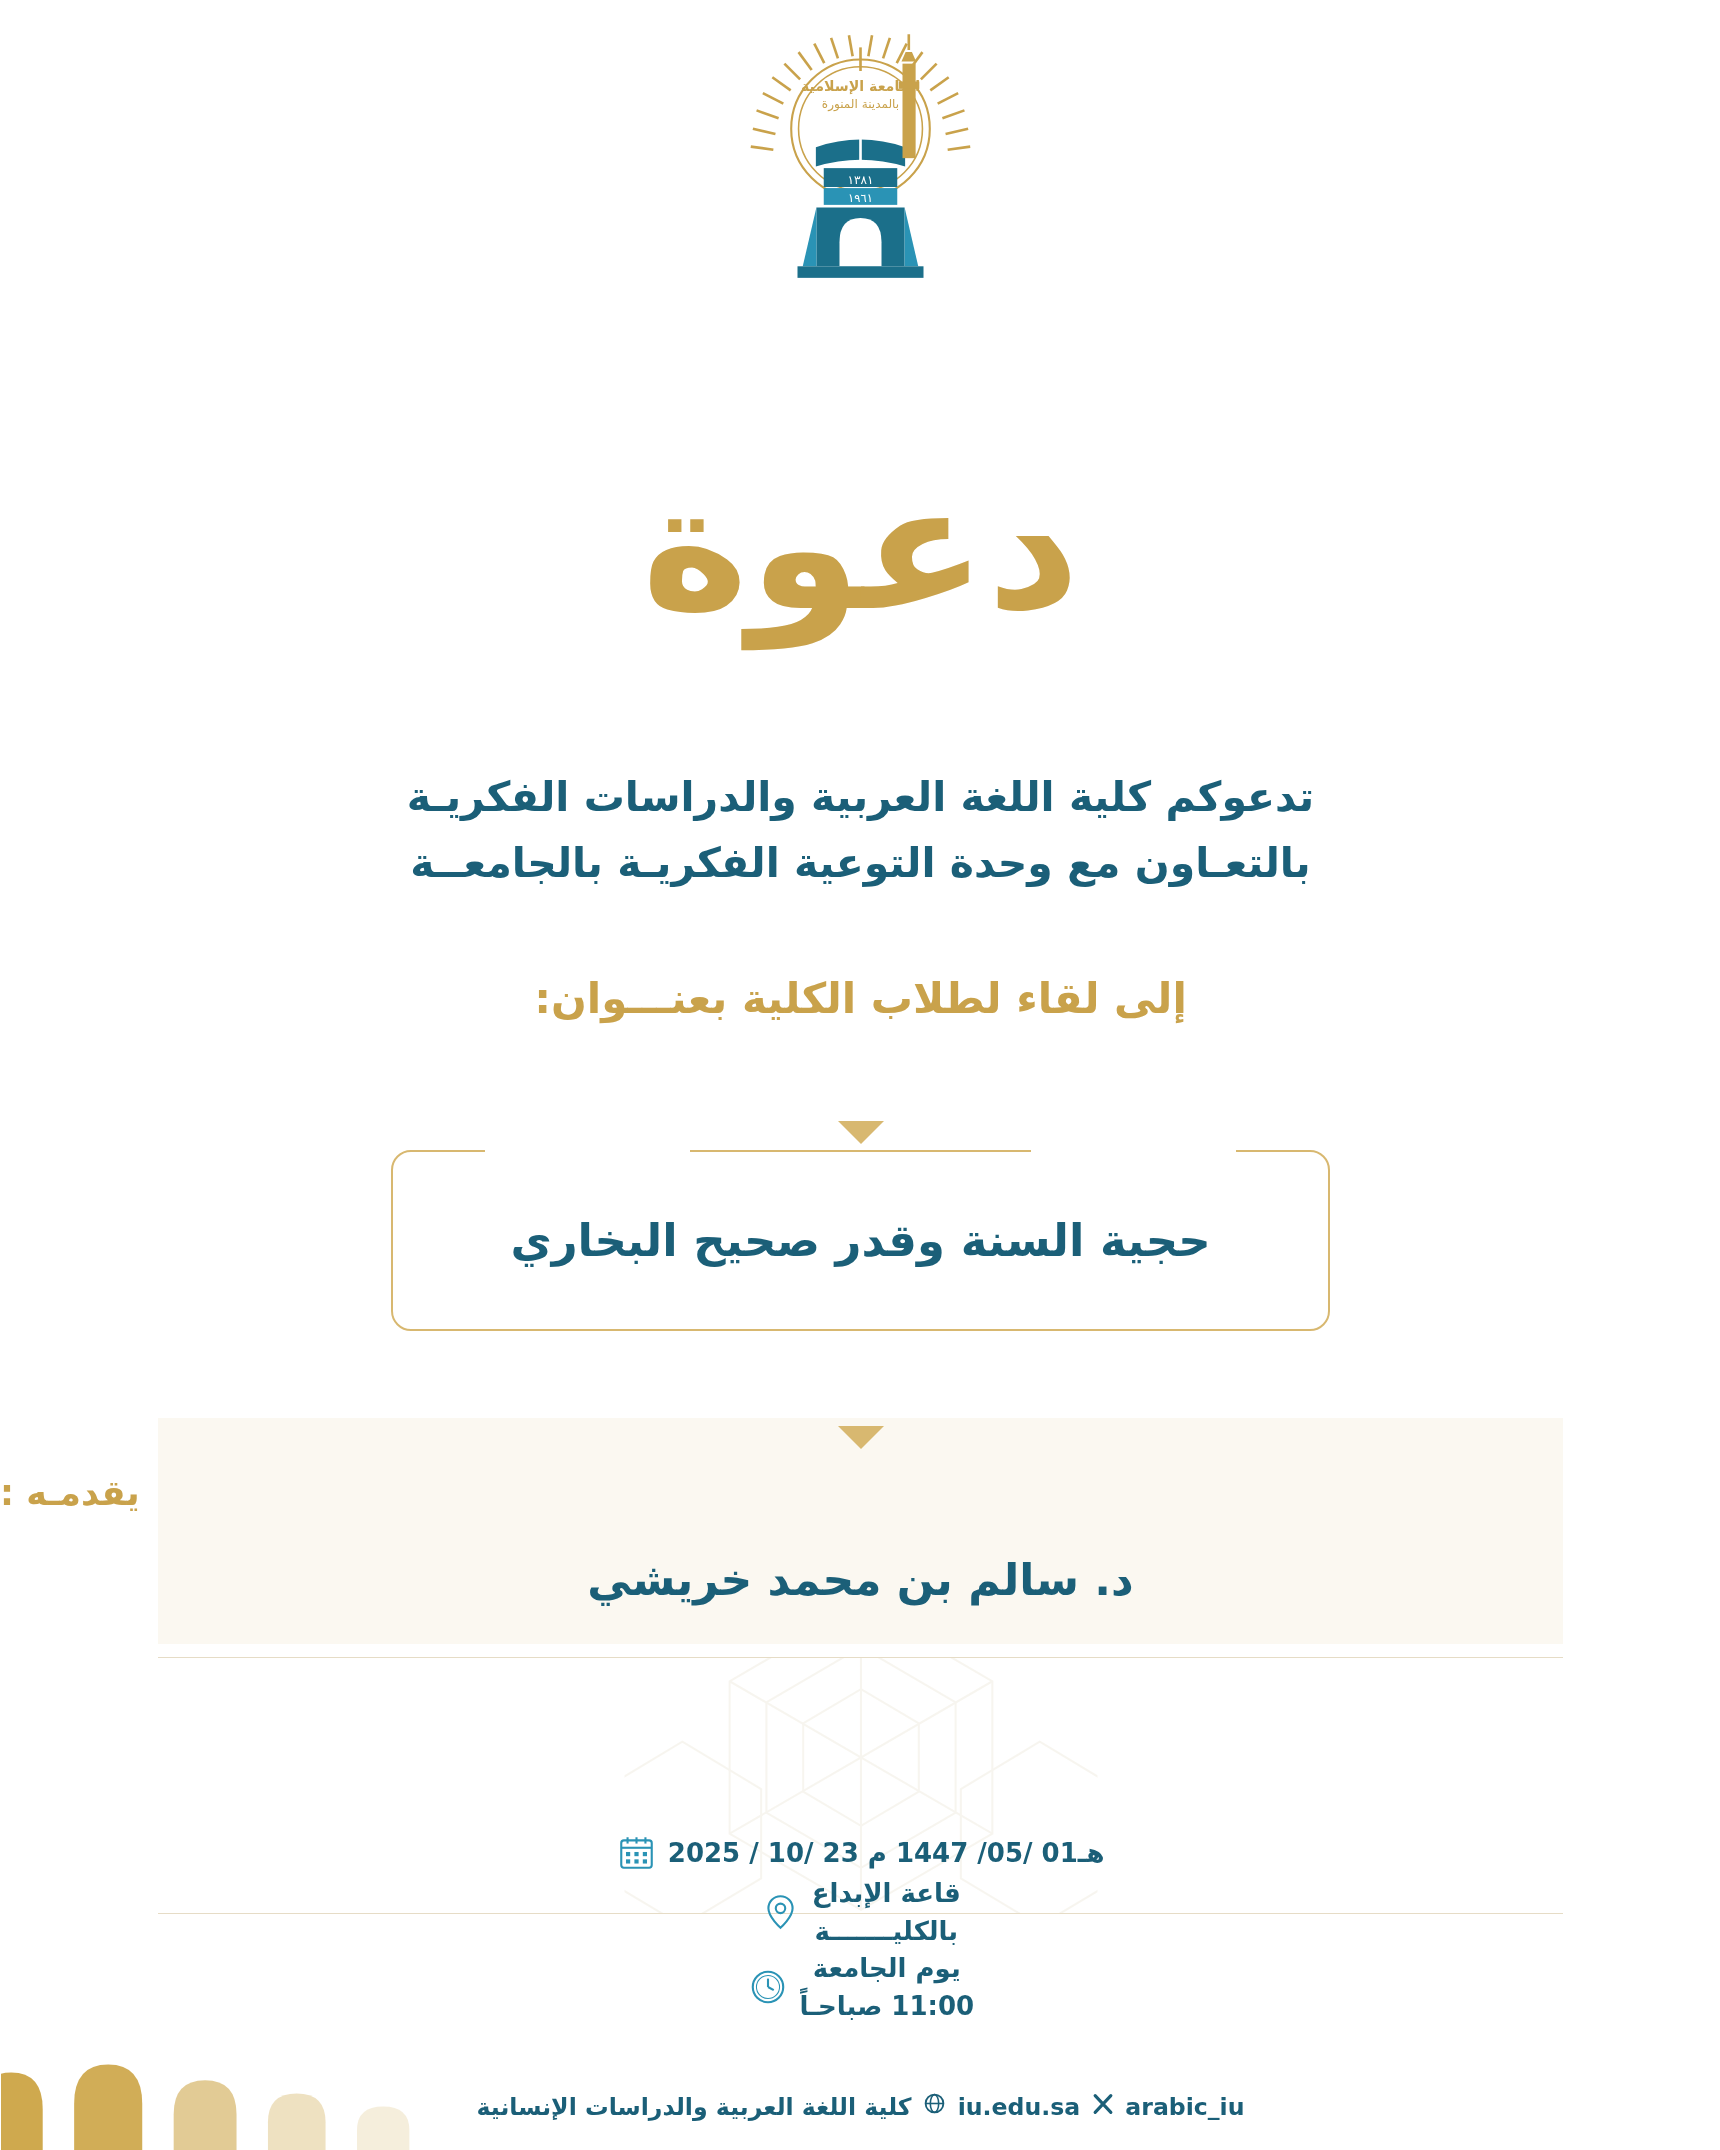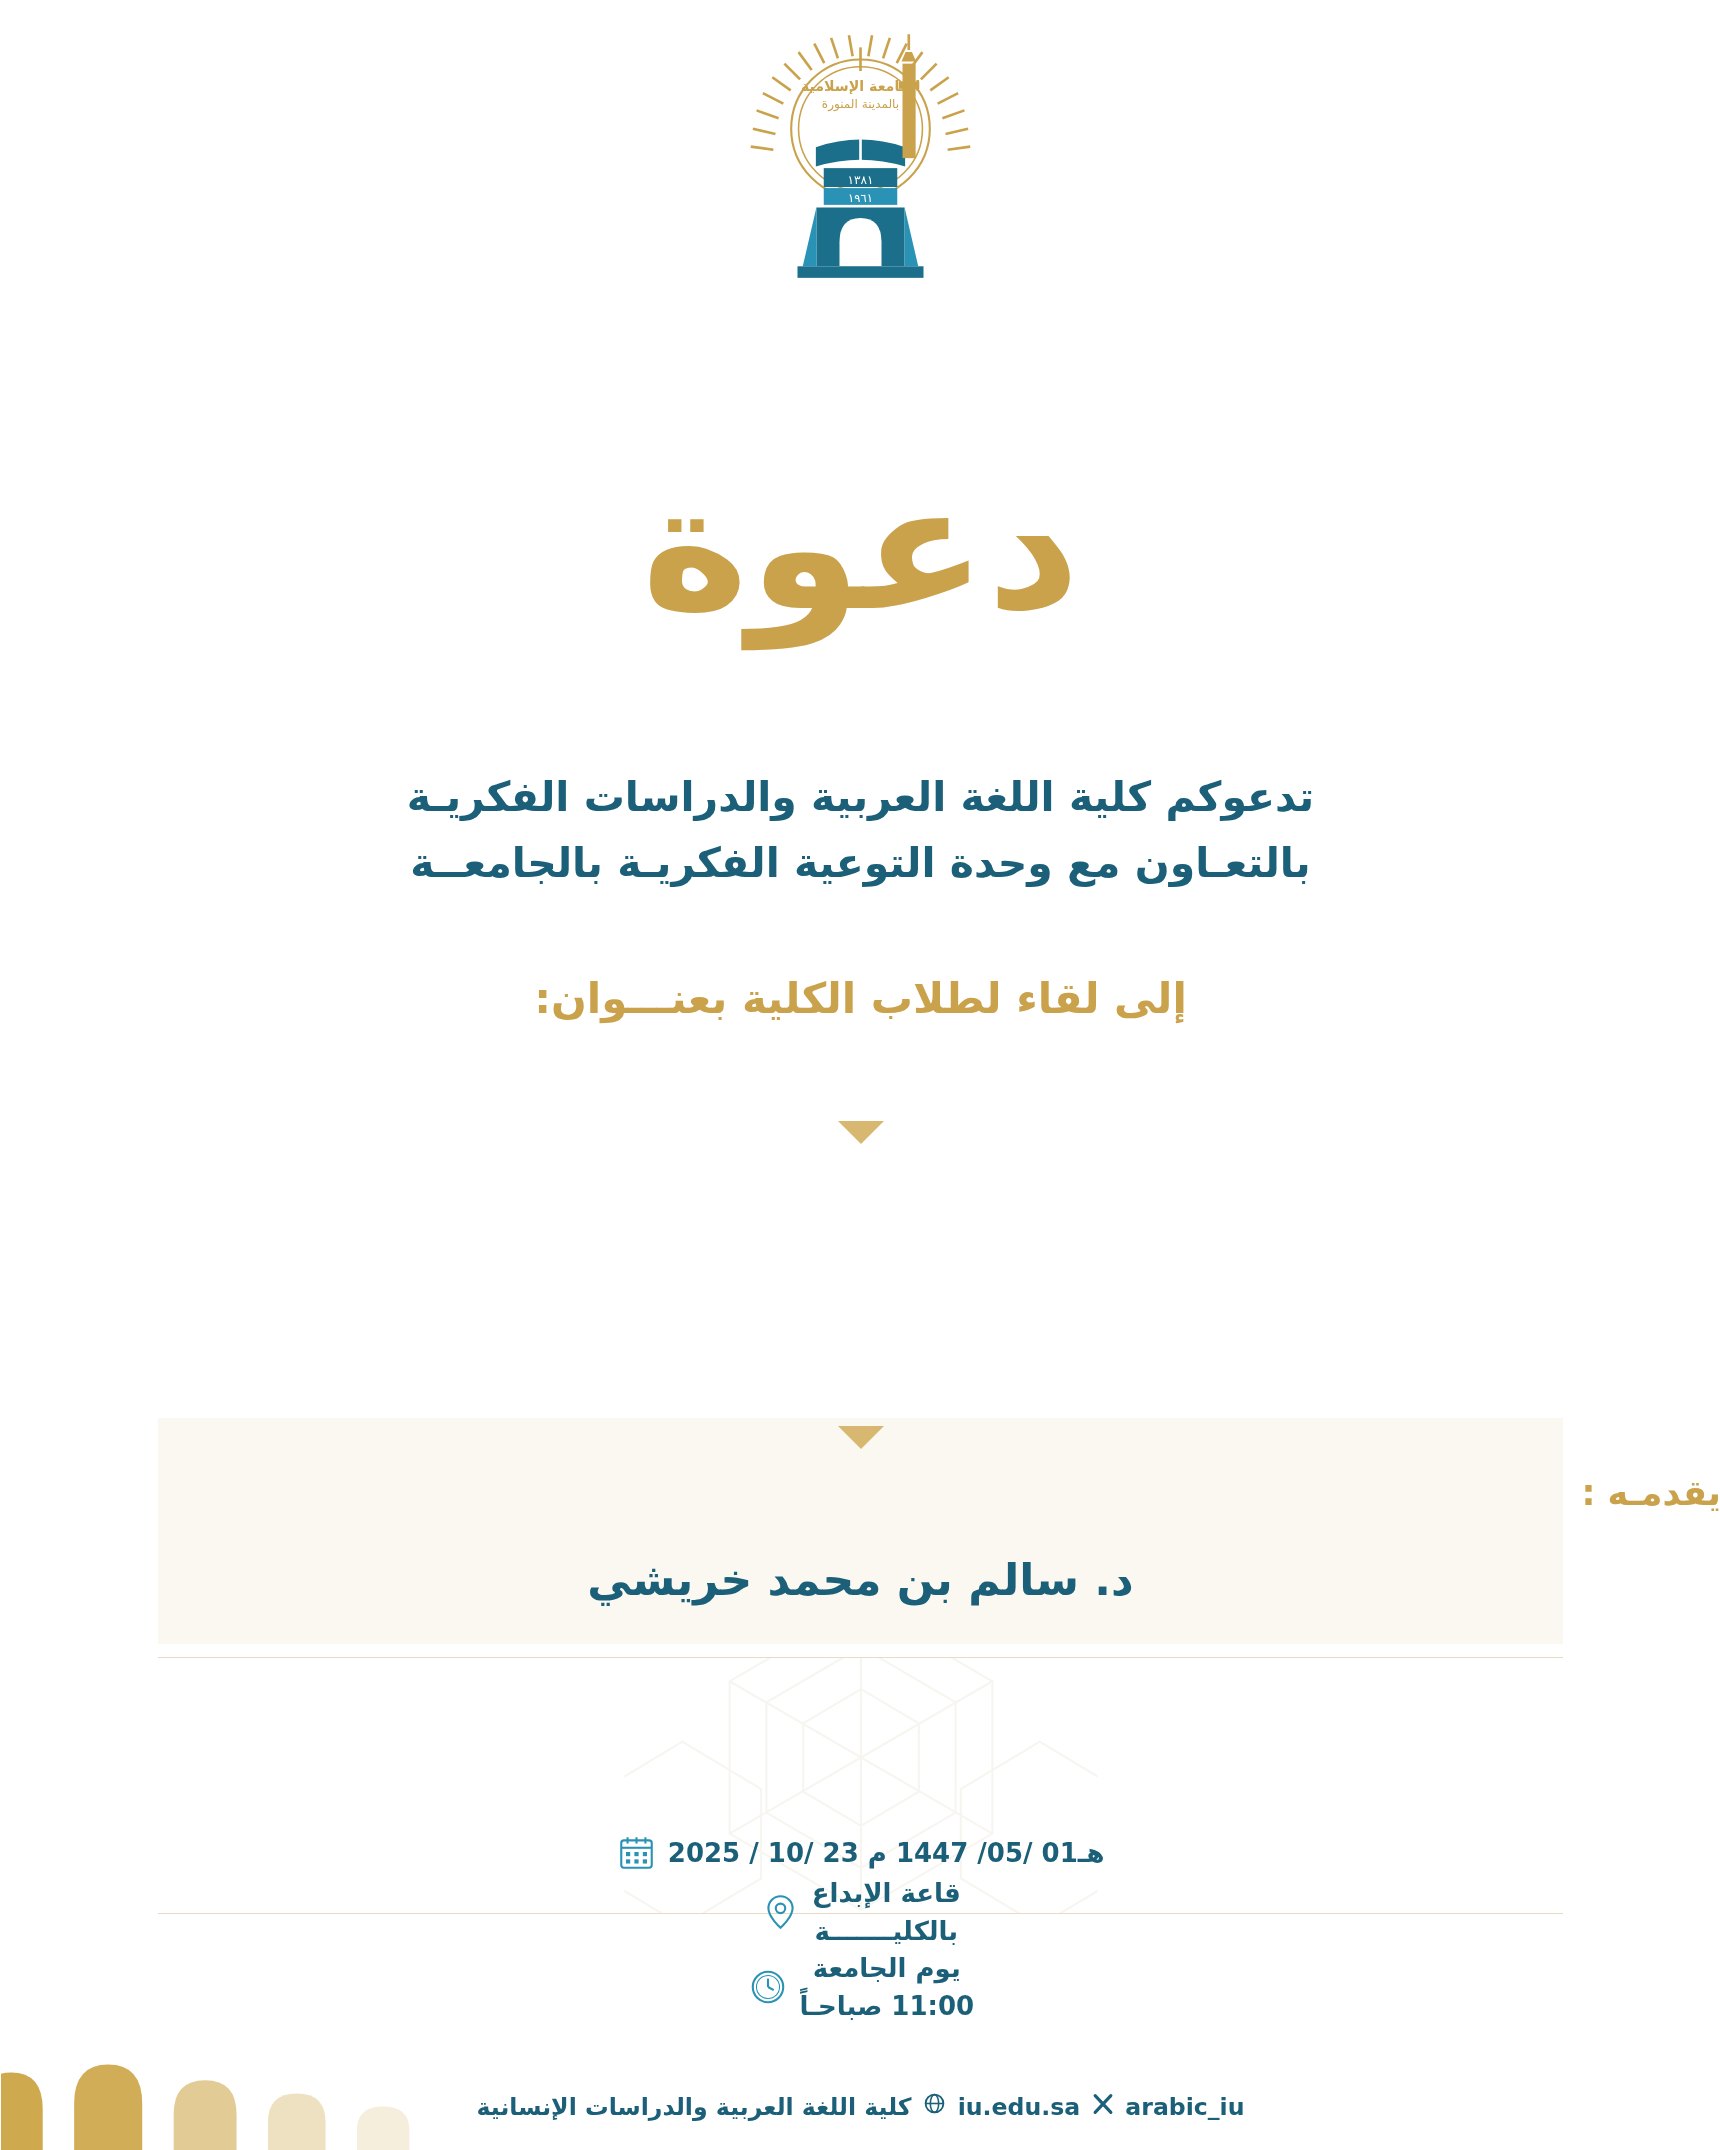--- a/index.html
+++ b/index.html
@@ -123,21 +123,21 @@
     left: 158px;
     right: 158px;
     height: 226px;
     background: #fbf8f1;
   }
   .arrow-2 { position: absolute; top: 1426px; left: 0; right: 0; }
   .presented-by {
     position: absolute;
     top: 1473px;
     left: 0; right: 0;
-    text-align: right;
+    text-align: left;
     color: #c9a24b;
     font-weight: bold;
     font-size: 35px;
     letter-spacing: 1.1px;
   }
   .presenter-name {
     position: absolute;
     top: 1554px;
     left: 0; right: 0;
     text-align: center;
@@ -296,20 +296,23 @@
     <div>تدعوكم كلية اللغة العربية والدراسات الفكريـة</div>
     <div>بالتعـاون مع وحدة التوعية الفكريـة بالجامعــة</div>
   </div>
 
   <div class="subject-line">إلى لقاء لطلاب الكلية بعنـــوان:</div>
 
   <div class="arrow-1">
     <div class="arrow-down"></div>
   </div>
 
+  <div class="title-box">
+    <div class="title-text">حجية السنة وقدر صحيح البخاري</div>
+  </div>
 
   <div class="presenter-panel"></div>
   <div class="arrow-2">
     <div class="arrow-down"></div>
   </div>
   <div class="presented-by">يقدمـه :</div>
   <div class="presenter-name">د. سالم بن محمد خريشي</div>
 
   <div class="details-panel">
     <div class="watermark">

